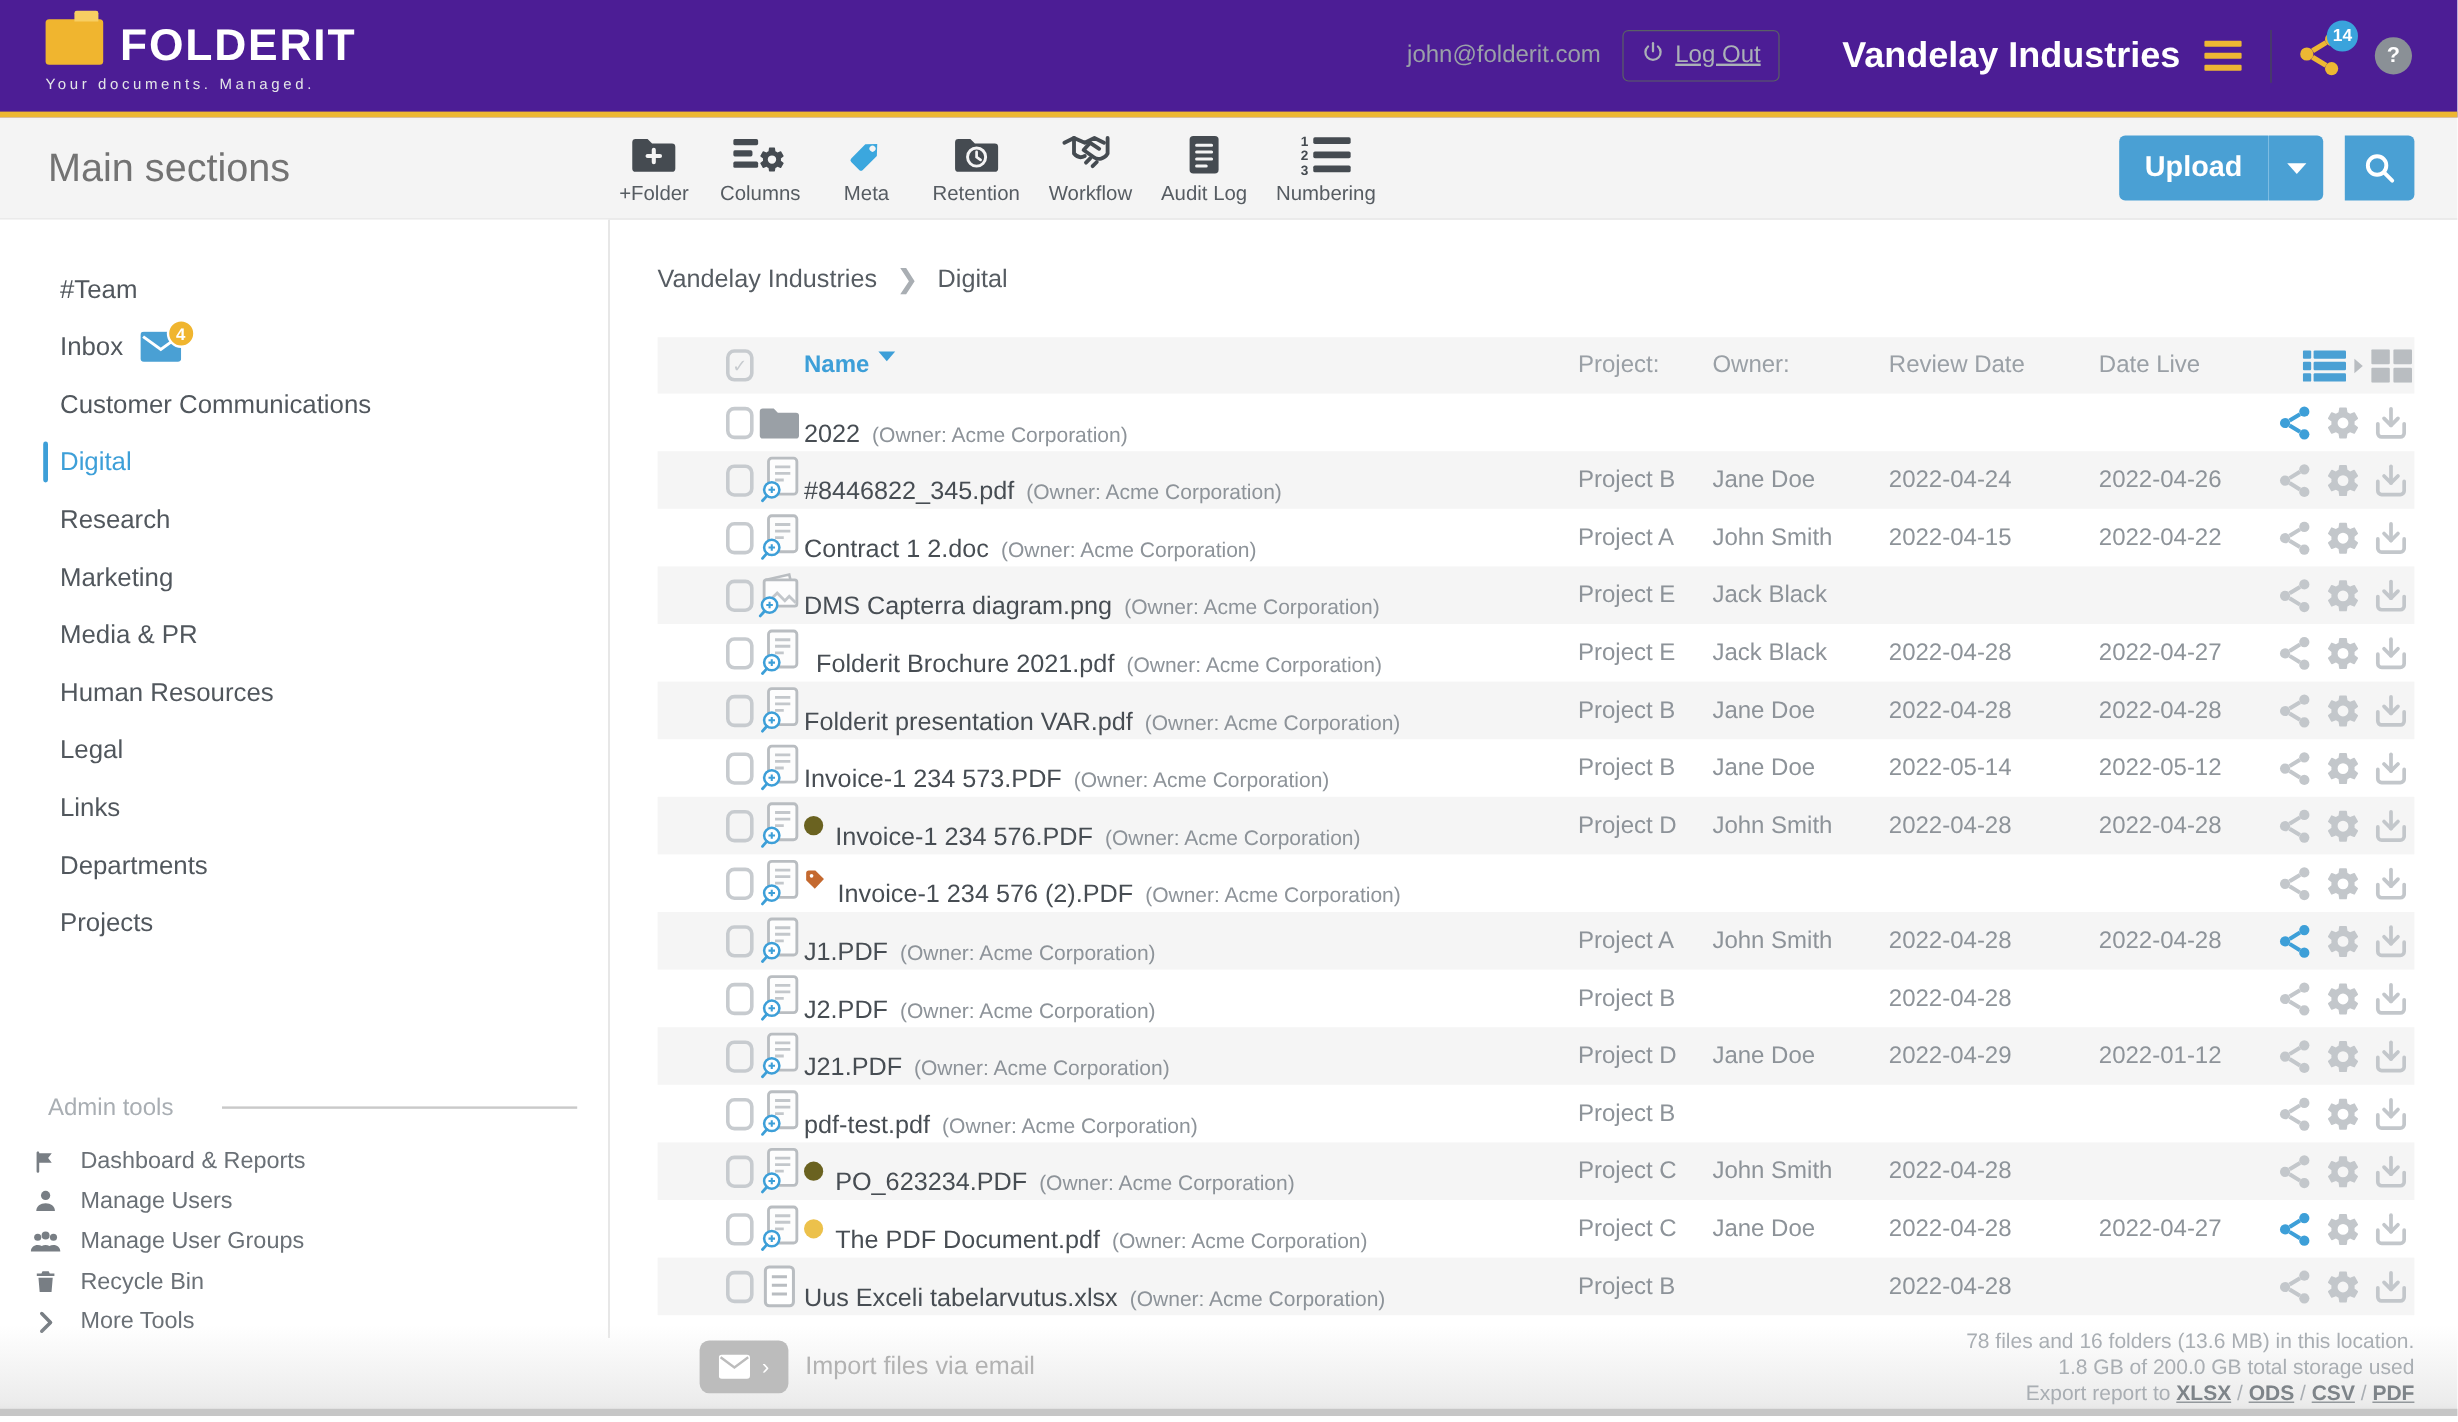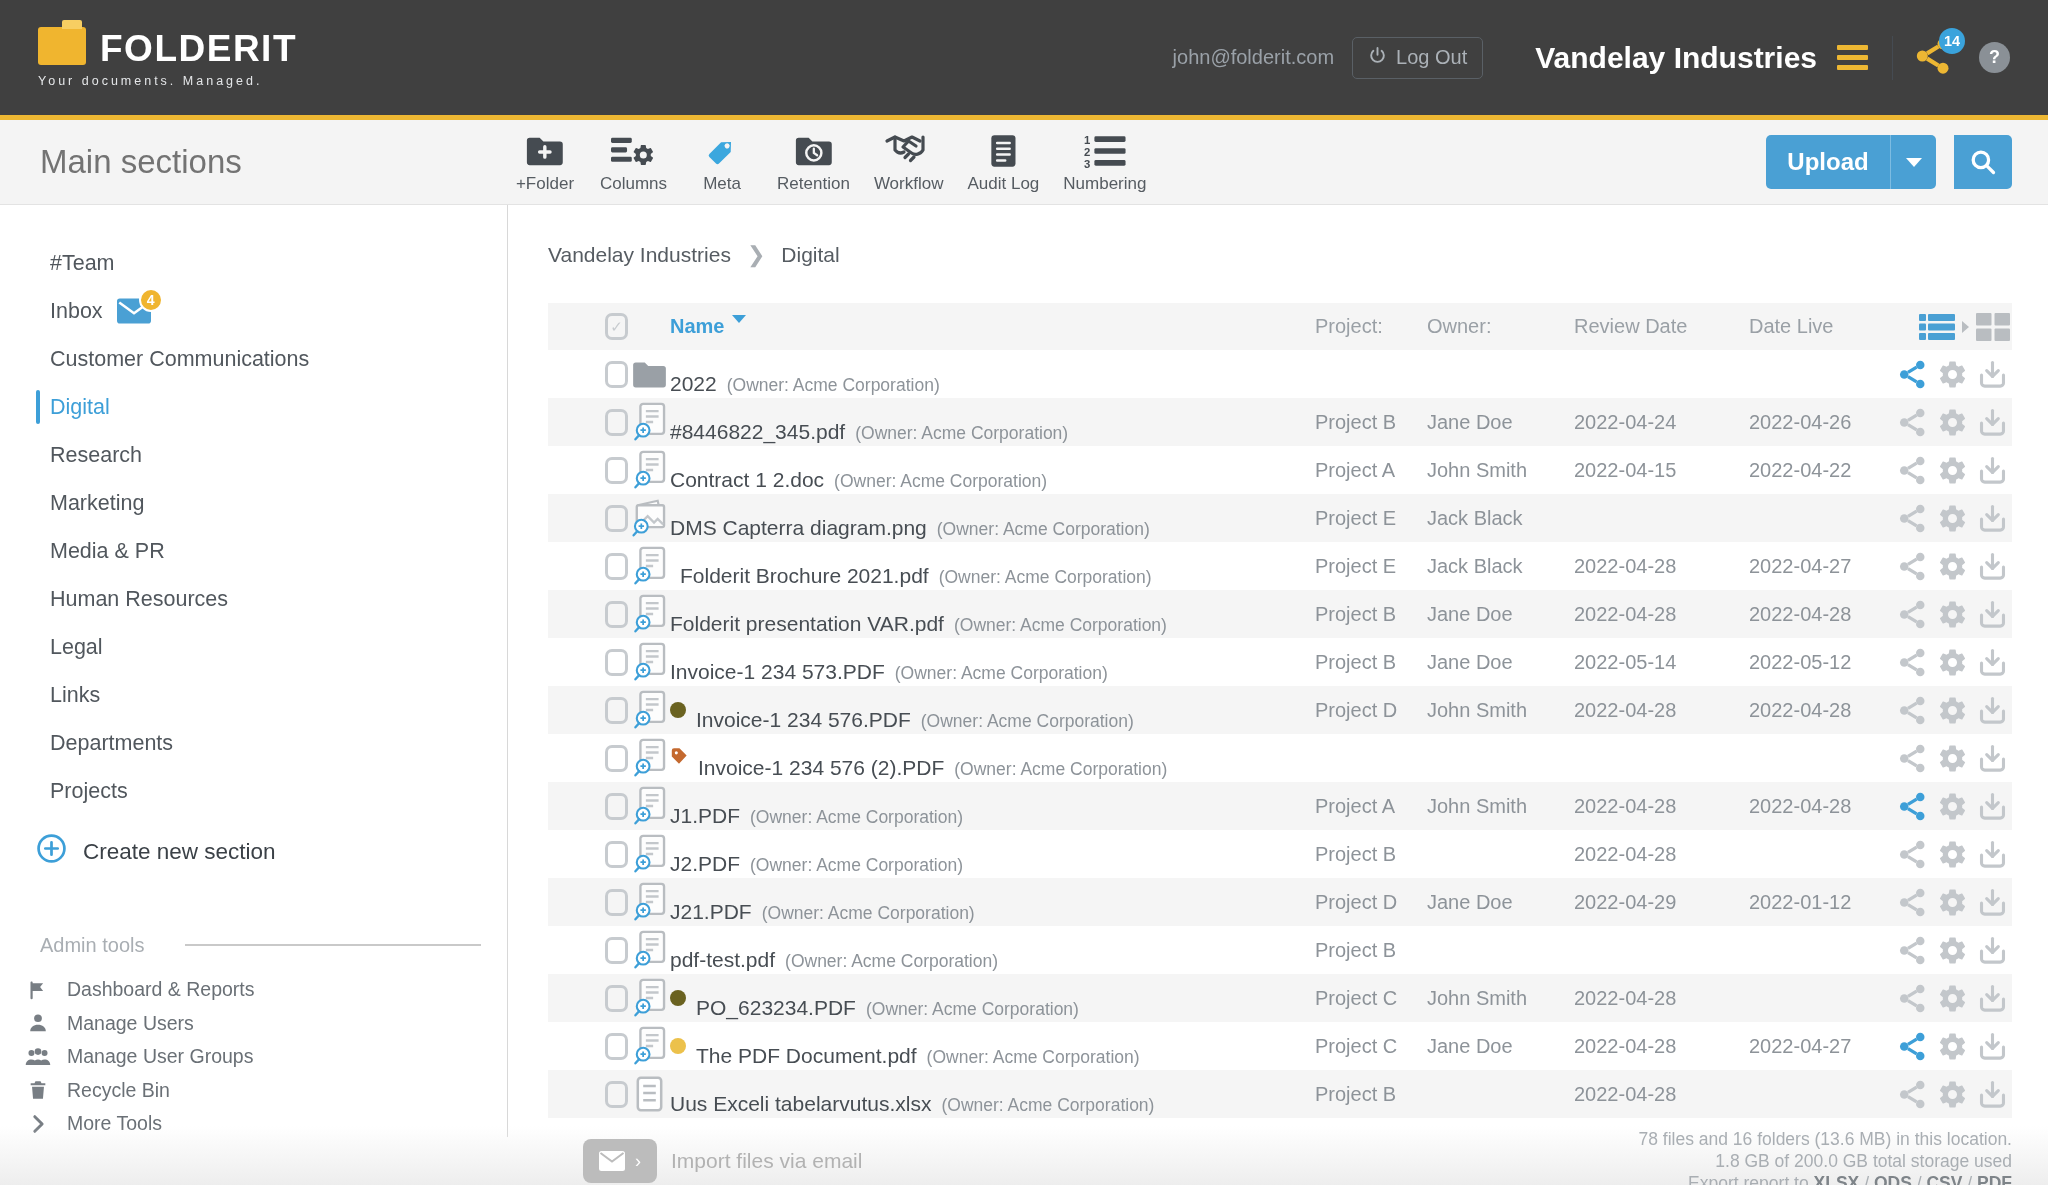--- a/index.html
+++ b/index.html
@@ -1,32 +1,32 @@
 <!DOCTYPE html>
 <html><head>
 <meta charset="utf-8">
 <style>
   * { margin:0; padding:0; box-sizing:border-box; }
   html,body { width:2048px; height:1185px; overflow:hidden; }
   body { font-family:"Liberation Sans", sans-serif; background:#fff; color:#4d5358; position:relative; }
 
   
-  .hdr { height:120px; background:#404040; border-bottom:5px solid #edb733;
+  .hdr { height:98px; background:#4c1d95; border-bottom:5px solid #edb733;
          display:flex; align-items:center; justify-content:space-between; padding:0 38px; }
   .brand { display:flex; flex-direction:column; }
   .brand-row { display:flex; align-items:flex-end; gap:14px; }
   .logo-folder { width:48px; height:38px; position:relative; background:#f0b52f; border-radius:3px; }
   .logo-folder::before { content:""; position:absolute; top:-7px; left:24px; width:20px; height:9px;
         background:#f7ce62; border-radius:2px 2px 0 0; }
   .brand-name { color:#fff; font-size:37px; font-weight:bold; letter-spacing:1.5px; line-height:0.9; }
   .tagline { color:#e4e6e8; font-size:12.5px; letter-spacing:3px; margin-top:9px; }
   .hdr-right { display:flex; align-items:center; }
   .hdr-email { color:#9aa1a8; font-size:20px; }
   .logout-btn { display:flex; align-items:center; gap:9px; margin-left:18px; border:1px solid #5a6066;
-        border-radius:5px; padding:8px 15px; color:#abb1b7; font-size:20px; cursor:pointer; }
+        border-radius:5px; padding:8px 15px; color:#abb1b7; font-size:20px; cursor:pointer;text-decoration:underline; }
   .logout-btn svg { width:19px; height:19px; }
   .account-name { color:#fff; font-size:30px; font-weight:bold; margin-left:52px; }
   .burger { margin-left:20px; display:flex; flex-direction:column; gap:4.5px; cursor:pointer; }
   .burger i { display:block; width:31px; height:5.5px; background:#edb733; border-radius:1px; }
   .hdr-div { width:1px; height:44px; background:#454b52; margin:0 20px 0 24px; }
   .share-big { position:relative; width:44px; height:44px; color:#edb733; cursor:pointer; }
   .share-big svg { width:40px; height:40px; }
   .share-badge { position:absolute; top:-8px; right:-8px; width:26px; height:26px; border-radius:50%;
         background:#3aa3dc; color:#fff; font-size:14.5px; font-weight:bold;
         display:flex; align-items:center; justify-content:center; }
@@ -309,27 +309,20 @@
         <div class="side-item">
           <span>Links</span>
         </div>
         <div class="side-item">
           <span>Departments</span>
         </div>
         <div class="side-item">
           <span>Projects</span>
         </div>
       </div>
-    <div class="create-new">
-      <span><svg viewBox="0 0 24 24" fill="none" stroke="#3d9fd8" stroke-width="2.1">
-            <circle cx="12" cy="12" r="10"></circle>
-            <path d="M12 7.2v9.6M7.2 12h9.6" stroke-linecap="round"></path>
-          </svg></span>
-      <span>Create new section</span>
-    </div>
     <div class="admin">
       <div class="admin-hd">
         <span class="admin-title">Admin tools</span>
         <span class="admin-line"></span>
       </div>
       <div class="admin-items" id="admin-items">
           <div class="admin-item">
             <span class="aico">
               <svg viewBox="0 0 24 24" fill="currentColor">
                 <path d="M5 2.8c.7 0 1.2.5 1.2 1.2v.5h11.4l-3.3 4.3 3.3 4.3H6.2V21a1.2 1.2 0 0 1-2.4 0V4c0-.7.5-1.2 1.2-1.2z"></path>

